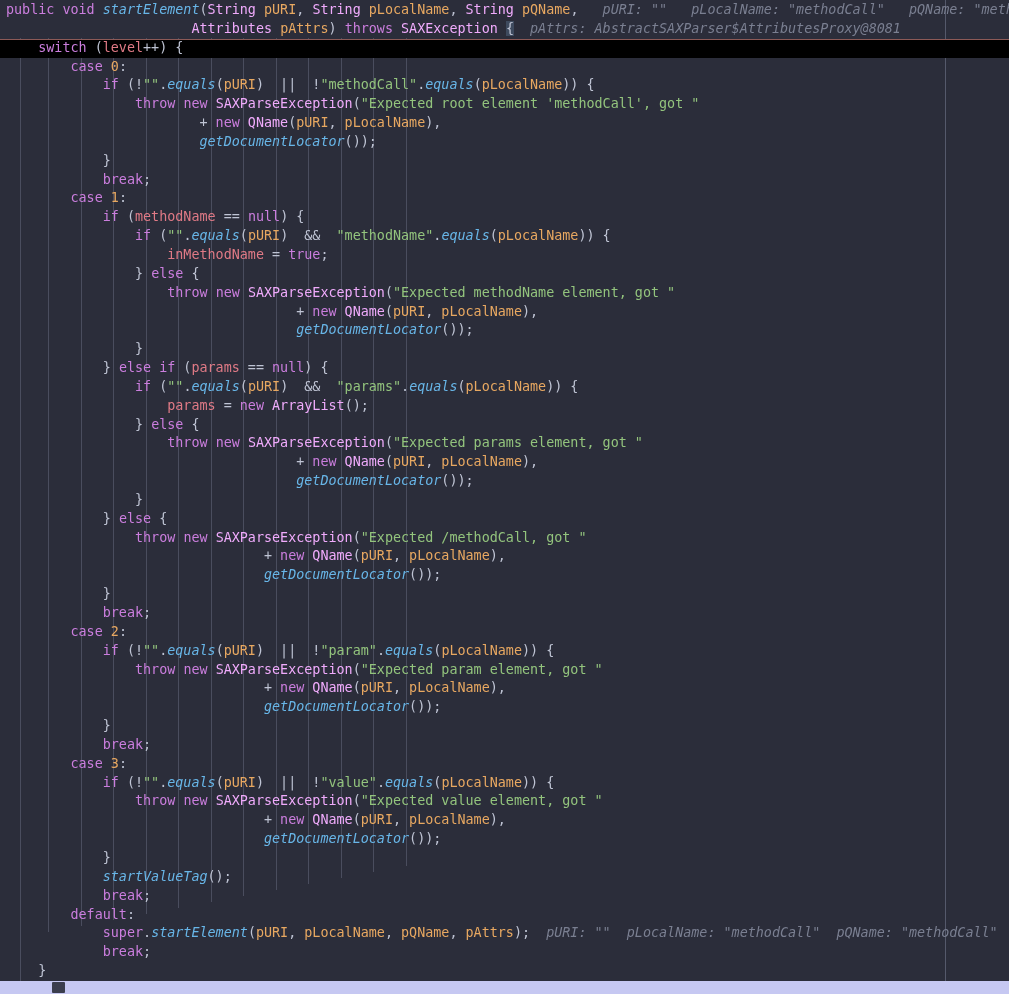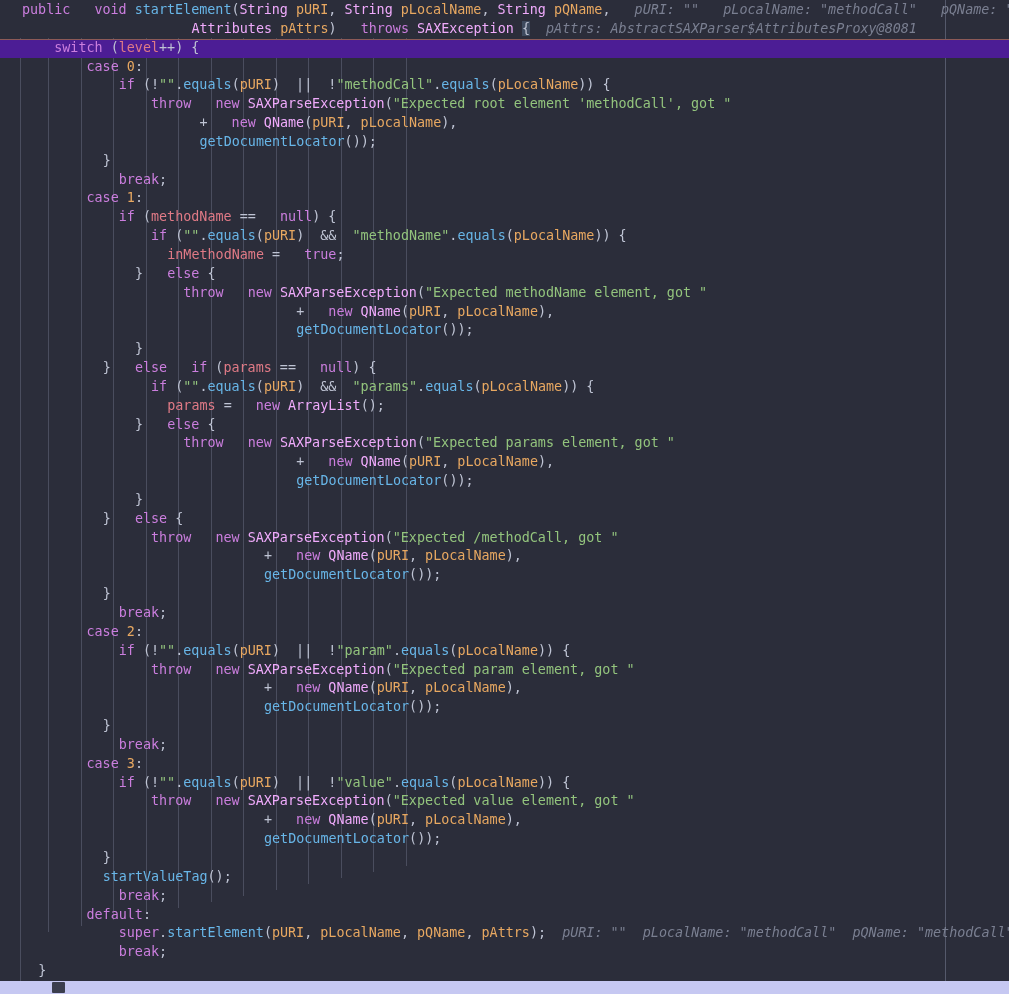--- a/index.html
+++ b/index.html
@@ -52,34 +52,34 @@
     padding-top: 1px;
     z-index: 2;
   }
   .line {
     position: relative;
     height: 18.85px;
     white-space: pre;
     padding-left: 6px;
   }
   .line.hl {
-    background: #4c1d95;
+    background: #000000;
   }
   .line.hl::before {
     content: "";
     position: absolute;
     left: 0; right: 0; top: 0;
     height: 1px;
     background: #8d5a57;
   }
 
   
-  .kw     { color: #cb7ede; margin-left: 16px; }   
+  .kw     { color: #cb7ede; }   
   .cls    { color: #f0abfc; }   
-  .mth    { color: #68b6e8; }   
+  .mth    { color: #68b6e8; font-style: italic; }   
   .par    { color: #e8a861; }   
   .fld    { color: #e07a86; }   
   .str    { color: #93c47d; }   
   .num    { color: #e8a861; }   
   .pun    { color: #bfc4d4; }   
   .hint   { color: #7a7f91; font-style: italic; }
   .sel    { background: #3e4a5e; }
 
   
   #hscroll {

